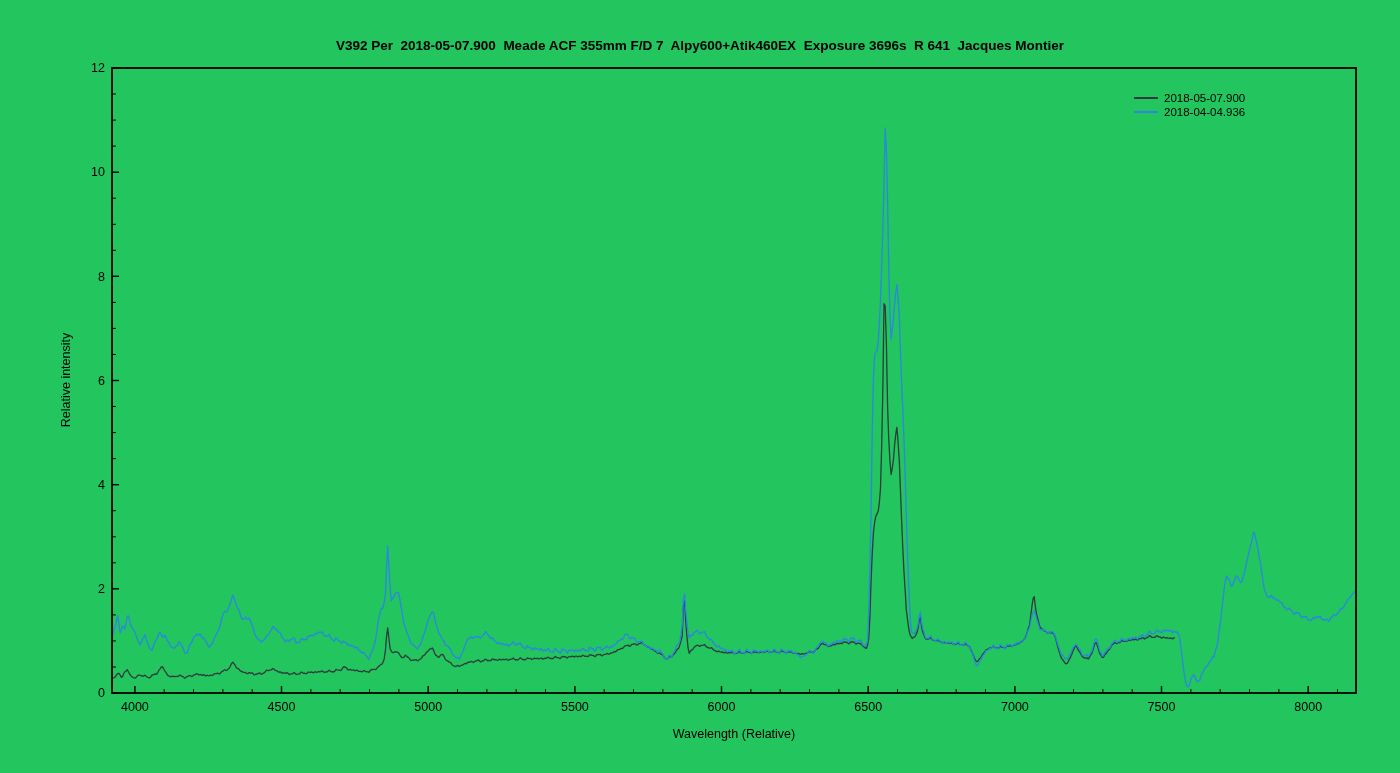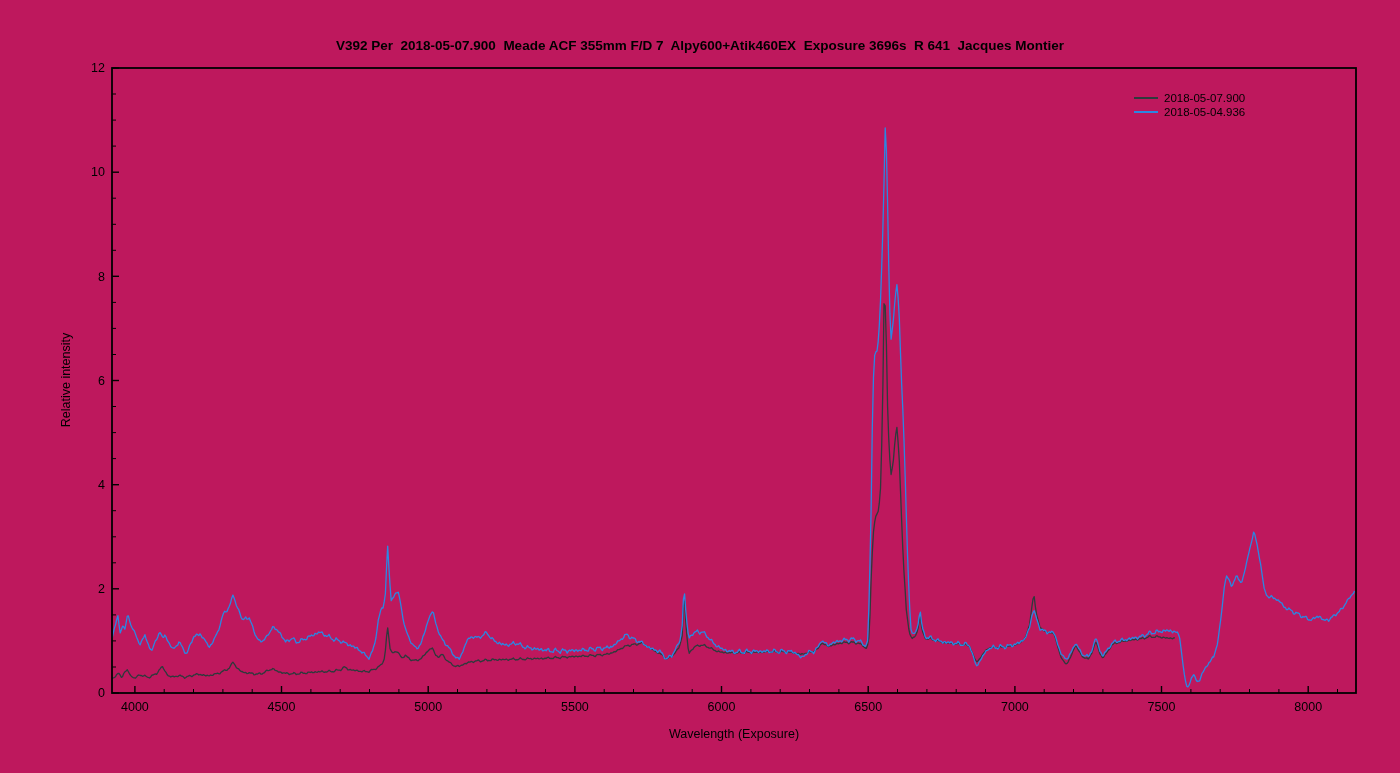--- a/index.html
+++ b/index.html
@@ -1,16 +1,16 @@
 <!DOCTYPE html>
 <html><head>
 <meta charset="utf-8">
 <style>
   html,body{margin:0;padding:0;background:#ffffff;}
-  .figure{position:relative;width:1400px;height:773px;background:#be185d;
+  .figure{position:relative;width:1400px;height:773px;background:#22c55e;
           font-family:"Liberation Sans", sans-serif;overflow:hidden;}
   .title{position:absolute;top:38px;left:0;width:1400px;text-align:center;
          font-size:13.5px;font-weight:bold;color:#000;white-space:pre;}
   .xlabel{position:absolute;top:727px;left:112px;width:1244px;text-align:center;
           font-size:12.5px;color:#000;}
   .ylabel{position:absolute;left:66px;top:380px;transform:translate(-50%,-50%) rotate(-90deg);
           font-size:12.5px;color:#000;white-space:nowrap;}
   svg{position:absolute;top:0;left:0;}
   .legend{position:absolute;left:1134px;top:91px;font-size:11.5px;color:#000;}
   .legend-row{display:flex;align-items:center;height:14px;}
@@ -106,25 +106,25 @@
       <text x="105" y="176.4" text-anchor="end" font-size="12.5" fill="#000000">10</text>
       <line x1="112" y1="68.0" x2="119" y2="68.0" stroke="#000000" stroke-width="1.4"></line>
       <text x="105" y="72.2" text-anchor="end" font-size="12.5" fill="#000000">12</text>
       <clipPath id="box">
         <rect x="112" y="68" width="1244" height="625"></rect>
       </clipPath>
       <path d="M112.0 678.6L113.2 677.8L114.3 677.6L115.5 676.7L116.7 674.4L117.9 673.4L119.0 673.5L120.2 675.1L121.4 677.4L122.6 676.4L123.7 673.5L124.9 671.8L126.1 671.0L127.3 669.8L128.4 671.8L129.6 674.0L130.8 675.6L131.9 676.7L133.1 677.6L134.3 677.8L135.5 678.1L136.6 676.9L137.8 675.3L139.0 675.0L140.2 675.5L141.3 675.5L142.5 676.3L143.7 675.9L144.9 675.1L146.0 676.2L147.2 677.1L148.4 677.5L149.5 678.0L150.7 676.9L151.9 675.2L153.1 675.0L154.2 674.3L155.4 673.8L156.6 674.3L157.8 672.5L158.9 670.2L160.1 668.8L161.3 667.2L162.5 666.6L163.6 668.9L164.8 670.8L166.0 672.4L167.1 674.5L168.3 675.9L169.5 676.1L170.7 677.0L171.8 676.4L173.0 676.2L174.2 676.8L175.4 676.4L176.5 676.3L177.7 676.7L178.9 675.7L180.1 675.1L181.2 676.0L182.4 676.2L183.6 677.1L184.7 678.3L185.9 677.4L187.1 676.4L188.3 676.2L189.4 675.4L190.6 675.8L191.8 676.7L193.0 675.7L194.1 674.9L195.3 674.7L196.5 673.6L197.7 674.1L198.8 675.0L200.0 674.5L201.2 674.8L202.3 675.3L203.5 674.7L204.7 675.3L205.9 676.0L207.0 675.2L208.2 675.6L209.4 675.8L210.6 675.0L211.7 675.4L212.9 675.4L214.1 673.9L215.3 673.6L216.4 673.6L217.6 673.1L218.8 673.8L219.9 673.8L221.1 672.2L222.3 671.4L223.5 670.6L224.6 669.7L225.8 670.4L227.0 670.3L228.2 668.9L229.3 668.2L230.5 665.8L231.7 663.4L232.9 662.2L234.0 663.7L235.2 665.4L236.4 667.7L237.5 668.4L238.7 668.9L239.9 670.6L241.1 671.5L242.2 671.4L243.4 672.4L244.6 672.7L245.8 672.5L246.9 673.6L248.1 673.4L249.3 672.6L250.5 673.2L251.6 673.0L252.8 673.2L254.0 674.8L255.1 674.7L256.3 673.9L257.5 674.1L258.7 673.2L259.8 672.9L261.0 674.2L262.2 674.1L263.4 673.1L264.5 672.6L265.7 671.0L266.9 670.1L268.0 670.7L269.2 670.3L270.4 669.8L271.6 669.7L272.7 668.5L273.9 668.9L275.1 670.4L276.3 670.6L277.4 671.1L278.6 672.2L279.8 671.9L281.0 672.2L282.1 673.3L283.3 672.9L284.5 672.9L285.6 673.3L286.8 672.7L288.0 673.3L289.2 674.6L290.3 674.1L291.5 673.8L292.7 673.7L293.9 672.5L295.0 673.1L296.2 674.5L297.4 674.2L298.6 674.2L299.7 673.9L300.9 672.2L302.1 672.3L303.2 673.3L304.4 673.1L305.6 673.7L306.8 673.6L307.9 672.1L309.1 672.1L310.3 672.5L311.5 671.9L312.6 672.6L313.8 672.7L315.0 671.7L316.2 672.1L317.3 672.3L318.5 671.4L319.7 671.8L320.8 671.6L322.0 670.8L323.2 671.8L324.4 672.4L325.5 671.8L326.7 672.1L327.9 671.3L329.1 670.2L330.2 671.1L331.4 671.8L332.6 671.6L333.8 672.0L334.9 671.0L336.1 669.4L337.3 669.9L338.4 670.2L339.6 670.2L340.8 670.6L342.0 669.2L343.1 667.3L344.3 666.7L345.5 667.4L346.7 668.1L347.8 669.8L349.0 669.8L350.2 669.3L351.4 670.2L352.5 670.1L353.7 669.9L354.9 670.8L356.0 670.4L357.2 670.1L358.4 671.3L359.6 671.3L360.7 671.3L361.9 671.9L363.1 670.9L364.3 670.5L365.4 671.6L366.6 671.6L367.8 671.9L369.0 672.3L370.1 670.7L371.3 669.5L372.5 669.7L373.6 669.3L374.8 669.3L376.0 669.5L377.2 667.8L378.3 666.5L379.5 665.9L380.7 664.6L381.9 664.2L383.0 662.2L384.2 659.0L385.4 650.4L386.6 636.1L387.7 627.8L388.9 638.3L390.1 648.8L391.2 650.9L392.4 652.6L393.6 652.7L394.8 651.7L395.9 651.8L397.1 652.1L398.3 652.7L399.5 654.2L400.6 656.2L401.8 657.5L403.0 657.6L404.2 657.1L405.3 655.1L406.5 656.0L407.7 657.2L408.8 657.7L410.0 659.6L411.2 660.7L412.4 660.2L413.5 660.1L414.7 660.0L415.9 659.6L417.1 660.6L418.2 660.7L419.4 659.4L420.6 659.0L421.8 657.7L422.9 655.8L424.1 655.3L425.3 654.2L426.4 652.4L427.6 651.6L428.8 650.2L430.0 648.9L431.1 648.9L432.3 647.9L433.5 650.1L434.7 653.3L435.8 655.4L437.0 655.8L438.2 657.3L439.4 656.9L440.5 655.1L441.7 654.5L442.9 654.7L444.0 656.4L445.2 659.1L446.4 660.4L447.6 660.8L448.7 661.9L449.9 662.4L451.1 663.0L452.3 665.0L453.4 665.8L454.6 666.1L455.8 666.6L457.0 665.7L458.1 665.5L459.3 666.5L460.5 665.8L461.6 665.1L462.8 665.1L464.0 664.0L465.2 663.4L466.3 663.8L467.5 662.7L468.7 661.9L469.9 662.2L471.0 661.5L472.2 661.7L473.4 662.6L474.6 661.6L475.7 660.8L476.9 660.8L478.1 659.9L479.2 660.6L480.4 661.9L481.6 661.3L482.8 660.8L483.9 660.5L485.1 659.1L486.3 659.5L487.5 660.8L488.6 660.5L489.8 660.7L491.0 660.5L492.2 659.0L493.3 659.1L494.5 659.9L495.7 659.5L496.8 660.1L498.0 660.3L499.2 659.2L500.4 659.6L501.5 660.0L502.7 659.2L503.9 659.6L505.1 659.7L506.2 659.0L507.4 659.8L508.6 660.3L509.8 659.3L510.9 659.3L512.1 658.9L513.3 658.0L514.4 659.2L515.6 660.1L516.8 659.6L518.0 659.8L519.1 658.9L520.3 657.7L521.5 658.7L522.7 659.5L523.8 659.4L525.0 660.0L526.2 659.2L527.4 657.8L528.5 658.4L529.7 658.6L530.9 658.5L532.0 659.5L533.2 659.0L534.4 658.1L535.6 658.7L536.7 658.6L537.9 658.2L539.1 659.0L540.3 658.5L541.4 658.0L542.6 659.0L543.8 658.8L545.0 658.2L546.1 658.5L547.3 657.6L548.5 657.1L549.6 658.4L550.8 658.5L552.0 658.4L553.2 658.6L554.3 657.2L555.5 656.4L556.7 657.5L557.9 657.7L559.0 658.0L560.2 658.7L561.4 657.2L562.6 656.3L563.7 656.9L564.9 656.7L566.1 657.2L567.2 658.1L568.4 657.0L569.6 656.5L570.8 656.9L571.9 656.2L573.1 656.4L574.3 657.1L575.5 656.2L576.6 656.2L577.8 656.9L579.0 656.2L580.1 656.3L581.3 656.5L582.5 655.3L583.7 655.4L584.8 656.4L586.0 656.1L587.2 656.5L588.4 656.5L589.5 654.8L590.7 654.7L591.9 655.4L593.1 655.3L594.2 656.3L595.4 656.5L596.6 654.9L597.7 654.5L598.9 654.7L600.1 654.3L601.3 655.5L602.4 655.9L603.6 654.6L604.8 654.4L606.0 654.2L607.1 653.3L608.3 654.1L609.5 654.1L610.7 652.9L611.8 653.0L613.0 652.6L614.2 651.6L615.3 651.9L616.5 651.1L617.7 649.6L618.9 649.6L620.0 649.2L621.2 648.4L622.4 648.5L623.6 647.4L624.7 645.8L625.9 645.7L627.1 645.5L628.3 645.2L629.4 646.3L630.6 645.8L631.8 644.4L632.9 644.3L634.1 643.8L635.3 643.8L636.5 645.1L637.6 644.8L638.8 643.7L640.0 643.6L641.2 642.6L642.3 642.7L643.5 644.5L644.7 645.1L645.9 645.5L647.0 646.7L648.2 646.9L649.4 647.4L650.5 648.9L651.7 649.1L652.9 649.4L654.1 650.7L655.2 651.1L656.4 651.9L657.6 653.3L658.8 653.1L659.9 653.2L661.1 654.2L662.3 654.6L663.5 656.1L664.6 658.2L665.8 658.7L667.0 658.8L668.1 658.0L669.3 656.6L670.5 656.5L671.7 656.8L672.8 655.3L674.0 654.0L675.2 652.8L676.4 650.5L677.5 649.1L678.7 648.3L679.9 644.9L681.1 640.4L682.2 635.9L683.4 606.1L684.6 601.2L685.7 620.8L686.9 636.3L688.1 648.1L689.3 653.3L690.4 651.2L691.6 650.0L692.8 649.4L694.0 647.5L695.1 646.4L696.3 645.7L697.5 645.0L698.7 645.9L699.8 646.4L701.0 645.3L702.2 645.4L703.3 645.1L704.5 644.5L705.7 646.0L706.9 647.2L708.0 647.4L709.2 648.2L710.4 648.2L711.6 647.7L712.7 649.1L713.9 650.2L715.1 650.5L716.3 651.6L717.4 651.7L718.6 650.9L719.8 651.8L720.9 652.1L722.1 651.8L723.3 652.8L724.5 652.6L725.6 652.1L726.8 653.2L728.0 653.1L729.2 652.5L730.3 652.9L731.5 652.4L732.7 652.1L733.9 653.6L735.0 653.7L736.2 653.1L737.4 653.2L738.5 652.1L739.7 651.6L740.9 653.0L742.1 653.3L743.2 653.2L744.4 653.5L745.6 652.0L746.8 651.2L747.9 652.2L749.1 652.3L750.3 652.7L751.5 653.5L752.6 652.3L753.8 651.7L755.0 652.4L756.1 652.0L757.3 652.2L758.5 652.9L759.7 652.0L760.8 651.9L762.0 652.6L763.2 651.9L764.4 651.8L765.5 652.1L766.7 651.1L767.9 651.4L769.1 652.6L770.2 652.2L771.4 652.3L772.6 652.2L773.7 650.7L774.9 650.9L776.1 652.2L777.3 652.1L778.4 652.8L779.6 652.8L780.8 651.0L782.0 650.9L783.1 651.6L784.3 651.6L785.5 652.7L786.7 653.2L787.8 651.8L789.0 651.8L790.2 652.1L791.3 651.7L792.5 652.7L793.7 653.4L794.9 652.7L796.0 653.3L797.2 653.7L798.4 653.3L799.6 654.2L800.7 654.4L801.9 653.6L803.1 653.9L804.3 654.1L805.4 653.3L806.6 653.5L807.8 652.8L808.9 651.4L810.1 651.8L811.3 652.2L812.5 652.0L813.6 652.2L814.8 651.1L816.0 649.2L817.2 648.8L818.3 648.3L819.5 646.1L820.7 644.4L821.9 643.6L823.0 643.5L824.2 644.5L825.4 644.6L826.5 644.8L827.7 646.3L828.9 646.5L830.1 645.8L831.2 645.9L832.4 645.0L833.6 644.4L834.8 644.9L835.9 644.1L837.1 643.3L838.3 643.8L839.5 643.3L840.6 643.1L841.8 643.7L843.0 642.5L844.1 641.7L845.3 642.4L846.5 642.2L847.7 642.8L848.8 643.9L850.0 642.7L851.2 641.7L852.4 642.0L853.5 641.8L854.7 642.7L855.9 644.1L857.1 643.5L858.2 643.0L859.4 643.6L860.6 643.4L861.7 644.4L862.9 646.2L864.1 647.0L865.3 648.0L866.4 648.3L867.6 645.1L868.8 637.8L870.0 614.9L871.1 580.1L872.3 552.4L873.5 531.6L874.7 521.9L875.8 516.4L877.0 513.9L878.2 511.3L879.3 503.2L880.5 488.4L881.7 445.6L882.9 386.0L884.0 303.7L885.2 305.8L886.4 344.0L887.6 406.5L888.7 437.7L889.9 460.4L891.1 474.5L892.2 468.4L893.4 460.1L894.6 445.2L895.8 433.9L896.9 427.3L898.1 442.4L899.3 460.9L900.5 490.7L901.6 519.8L902.8 548.4L904.0 572.2L905.2 590.9L906.3 609.6L907.5 619.1L908.7 628.5L909.8 633.9L911.0 636.5L912.2 638.5L913.4 637.2L914.5 637.0L915.7 635.3L916.9 632.6L918.1 628.1L919.2 620.7L920.4 617.2L921.6 626.8L922.8 632.3L923.9 634.7L925.1 638.1L926.3 639.3L927.4 638.9L928.6 639.1L929.8 638.1L931.0 638.0L932.1 639.6L933.3 640.2L934.5 640.5L935.7 641.2L936.8 640.5L938.0 640.2L939.2 641.4L940.4 641.6L941.5 642.0L942.7 643.1L943.9 642.5L945.0 642.4L946.2 643.3L947.4 642.8L948.6 642.7L949.7 643.4L950.9 642.8L952.1 643.2L953.3 644.5L954.4 644.0L955.6 643.8L956.8 644.0L958.0 643.0L959.1 643.6L960.3 645.1L961.5 645.1L962.6 645.2L963.8 645.3L965.0 643.9L966.2 644.2L967.3 645.5L968.5 645.6L969.7 646.8L970.9 649.9L972.0 652.1L973.2 655.1L974.4 658.0L975.6 660.3L976.7 661.6L977.9 661.1L979.1 659.3L980.2 658.2L981.4 656.6L982.6 654.3L983.8 652.9L984.9 651.7L986.1 649.9L987.3 649.4L988.5 648.7L989.6 648.0L990.8 648.1L992.0 647.5L993.2 646.2L994.3 646.9L995.5 647.8L996.7 647.7L997.8 648.4L999.0 647.8L1000.2 646.4L1001.4 646.9L1002.5 647.3L1003.7 647.3L1004.9 648.2L1006.1 647.5L1007.2 645.9L1008.4 646.0L1009.6 645.8L1010.8 645.5L1011.9 646.5L1013.1 646.0L1014.3 644.9L1015.4 644.9L1016.6 644.1L1017.8 643.3L1019.0 643.6L1020.1 642.8L1021.3 641.5L1022.5 641.1L1023.7 639.9L1024.8 638.5L1026.0 636.0L1027.2 632.1L1028.4 628.3L1029.5 625.3L1030.7 616.0L1031.9 606.6L1033.0 599.1L1034.2 596.6L1035.4 606.8L1036.6 614.3L1037.7 618.6L1038.9 623.2L1040.1 627.7L1041.3 628.3L1042.4 629.0L1043.6 630.6L1044.8 630.9L1046.0 631.7L1047.1 633.1L1048.3 632.6L1049.5 632.4L1050.6 632.9L1051.8 632.6L1053.0 633.3L1054.2 634.5L1055.3 637.4L1056.5 641.9L1057.7 646.7L1058.9 650.4L1060.0 654.0L1061.2 657.7L1062.4 659.4L1063.6 660.8L1064.7 662.7L1065.9 663.9L1067.1 663.4L1068.2 661.8L1069.4 659.1L1070.6 657.1L1071.8 654.3L1072.9 651.1L1074.1 648.7L1075.3 646.0L1076.5 646.4L1077.6 648.6L1078.8 650.9L1080.0 652.3L1081.2 654.6L1082.3 656.6L1083.5 657.4L1084.7 658.1L1085.8 658.2L1087.0 657.8L1088.2 659.1L1089.4 657.5L1090.5 655.2L1091.7 653.6L1092.9 650.0L1094.1 646.1L1095.2 642.9L1096.4 642.9L1097.6 646.2L1098.8 650.2L1099.9 653.9L1101.1 655.2L1102.3 657.5L1103.4 657.4L1104.6 655.1L1105.8 653.8L1107.0 652.3L1108.1 650.5L1109.3 649.6L1110.5 647.7L1111.7 645.1L1112.8 644.5L1114.0 643.3L1115.2 642.6L1116.4 643.5L1117.5 643.2L1118.7 642.5L1119.9 642.5L1121.0 641.3L1122.2 640.5L1123.4 641.4L1124.6 641.2L1125.7 640.8L1126.9 641.3L1128.1 640.4L1129.3 639.8L1130.4 640.5L1131.6 639.9L1132.8 639.4L1134.0 639.9L1135.1 639.2L1136.3 639.3L1137.5 640.2L1138.6 639.3L1139.8 638.6L1141.0 638.7L1142.2 637.7L1143.3 637.9L1144.5 639.0L1145.7 638.3L1146.9 637.6L1148.0 637.2L1149.2 635.7L1150.4 635.9L1151.6 637.4L1152.7 637.3L1153.9 637.4L1155.1 637.3L1156.2 635.8L1157.4 635.9L1158.6 636.9L1159.8 636.9L1160.9 637.6L1162.1 638.1L1163.3 637.1L1164.5 637.5L1165.6 638.2L1166.8 637.6L1168.0 638.1L1169.2 638.5L1170.3 637.8L1171.5 638.4L1172.7 638.8L1173.8 637.8L1175.0 637.8" fill="none" stroke="#2e3a3c" stroke-width="1.3" stroke-linejoin="round" clip-path="url(#box)"></path>
       <path d="M112.0 638.5L113.2 633.3L114.3 628.6L115.5 624.8L116.7 619.5L117.9 615.7L119.0 624.7L120.2 632.9L121.4 629.8L122.6 626.1L123.7 626.9L124.9 629.2L126.1 622.9L127.3 616.1L128.4 615.9L129.6 620.9L130.8 625.0L131.9 627.5L133.1 629.6L134.3 630.7L135.5 634.1L136.6 637.3L137.8 640.0L139.0 643.3L140.2 644.8L141.3 641.5L142.5 639.1L143.7 637.6L144.9 634.7L146.0 638.7L147.2 641.7L148.4 644.4L149.5 648.0L150.7 649.5L151.9 650.3L153.1 647.3L154.2 643.9L155.4 640.6L156.6 639.8L157.8 637.0L158.9 633.5L160.1 632.6L161.3 634.6L162.5 637.0L163.6 637.5L164.8 635.0L166.0 636.9L167.1 640.1L168.3 641.8L169.5 643.7L170.7 646.6L171.8 647.5L173.0 648.0L174.2 648.2L175.4 646.9L176.5 645.8L177.7 645.2L178.9 642.0L180.1 642.6L181.2 645.0L182.4 646.8L183.6 649.8L184.7 653.0L185.9 653.3L187.1 652.9L188.3 649.8L189.4 646.0L190.6 643.5L191.8 642.2L193.0 638.6L194.1 636.4L195.3 636.1L196.5 634.1L197.7 634.7L198.8 635.6L200.0 633.8L201.2 635.7L202.3 637.9L203.5 638.0L204.7 639.7L205.9 641.6L207.0 643.1L208.2 646.1L209.4 647.2L210.6 644.9L211.7 644.2L212.9 642.3L214.1 638.7L215.3 636.5L216.4 634.4L217.6 631.7L218.8 630.1L219.9 626.3L221.1 621.0L222.3 616.6L223.5 613.3L224.6 611.3L225.8 612.0L227.0 611.6L228.2 608.5L229.3 606.3L230.5 603.1L231.7 598.2L232.9 595.1L234.0 597.7L235.2 601.4L236.4 605.7L237.5 607.8L238.7 609.5L239.9 613.3L241.1 617.3L242.2 619.2L243.4 619.5L244.6 618.4L245.8 617.0L246.9 619.2L248.1 619.1L249.3 618.0L250.5 621.3L251.6 623.5L252.8 626.6L254.0 631.5L255.1 634.8L256.3 636.6L257.5 638.7L258.7 639.8L259.8 640.0L261.0 642.0L262.2 641.4L263.4 640.2L264.5 639.8L265.7 637.1L266.9 635.4L268.0 635.2L269.2 633.5L270.4 631.2L271.6 629.5L272.7 626.6L273.9 626.9L275.1 629.3L276.3 629.5L277.4 630.3L278.6 632.1L279.8 632.3L281.0 634.4L282.1 637.6L283.3 638.6L284.5 639.9L285.6 642.0L286.8 640.0L288.0 640.1L289.2 641.5L290.3 639.9L291.5 638.9L292.7 638.5L293.9 637.9L295.0 639.9L296.2 643.1L297.4 642.7L298.6 642.7L299.7 641.9L300.9 638.8L302.1 638.7L303.2 639.9L304.4 639.2L305.6 639.9L306.8 639.3L307.9 636.3L309.1 635.9L310.3 636.2L311.5 634.9L312.6 635.8L313.8 635.7L315.0 633.4L316.2 633.8L317.3 633.8L318.5 632.0L319.7 632.5L320.8 632.3L322.0 631.9L323.2 634.3L324.4 636.1L325.5 635.5L326.7 636.5L327.9 635.9L329.1 634.4L330.2 637.0L331.4 639.0L332.6 639.5L333.8 641.2L334.9 640.3L336.1 637.8L337.3 639.3L338.4 640.4L339.6 641.0L340.8 643.2L342.0 642.7L343.1 641.0L344.3 642.2L345.5 642.6L346.7 643.0L347.8 645.6L349.0 645.5L350.2 644.7L351.4 646.4L352.5 646.2L353.7 646.2L354.9 648.1L356.0 647.6L357.2 647.4L358.4 649.9L359.6 650.7L360.7 651.4L361.9 653.1L363.1 652.3L364.3 652.4L365.4 655.1L366.6 656.3L367.8 657.6L369.0 659.3L370.1 656.1L371.3 652.6L372.5 650.9L373.6 646.8L374.8 643.3L376.0 637.5L377.2 628.5L378.3 619.8L379.5 615.3L380.7 610.3L381.9 607.8L383.0 608.1L384.2 601.9L385.4 593.5L386.6 566.2L387.7 546.1L388.9 567.7L390.1 586.0L391.2 600.7L392.4 598.5L393.6 597.2L394.8 594.4L395.9 592.9L397.1 592.8L398.3 592.2L399.5 597.5L400.6 603.7L401.8 610.9L403.0 618.8L404.2 624.4L405.3 627.7L406.5 631.4L407.7 634.4L408.8 636.9L410.0 640.8L411.2 643.5L412.4 643.9L413.5 645.1L414.7 646.3L415.9 647.0L417.1 648.8L418.2 648.2L419.4 645.6L420.6 644.3L421.8 640.9L422.9 636.6L424.1 634.1L425.3 630.8L426.4 626.0L427.6 622.4L428.8 619.0L430.0 615.7L431.1 613.9L432.3 611.9L433.5 612.8L434.7 618.5L435.8 623.4L437.0 626.9L438.2 631.5L439.4 634.5L440.5 635.5L441.7 638.0L442.9 640.1L444.0 641.1L445.2 644.7L446.4 645.7L447.6 645.6L448.7 647.5L449.9 648.3L451.1 650.1L452.3 653.8L453.4 655.4L454.6 656.2L455.8 658.0L457.0 657.4L458.1 657.7L459.3 659.3L460.5 656.5L461.6 653.8L462.8 652.0L464.0 648.1L465.2 644.9L466.3 642.8L467.5 639.4L468.7 638.2L469.9 638.4L471.0 636.9L472.2 637.1L473.4 638.4L474.6 636.9L475.7 636.5L476.9 637.3L478.1 636.5L479.2 636.9L480.4 638.3L481.6 636.6L482.8 635.4L483.9 634.5L485.1 631.7L486.3 632.1L487.5 634.3L488.6 635.5L489.8 637.3L491.0 638.7L492.2 637.6L493.3 638.9L494.5 641.1L495.7 641.4L496.8 643.0L498.0 643.8L499.2 642.3L500.4 643.5L501.5 644.7L502.7 643.5L503.9 644.5L505.1 645.1L506.2 643.9L507.4 645.4L508.6 646.3L509.8 644.3L510.9 644.2L512.1 643.3L513.3 641.5L514.4 643.7L515.6 645.1L516.8 643.9L518.0 644.5L519.1 643.9L520.3 642.7L521.5 645.1L522.7 647.1L523.8 647.3L525.0 648.8L526.2 647.7L527.4 645.6L528.5 647.0L529.7 647.8L530.9 647.9L532.0 650.0L533.2 649.4L534.4 647.7L535.6 649.2L536.7 649.0L537.9 648.3L539.1 650.1L540.3 649.4L541.4 648.6L542.6 650.9L543.8 650.7L545.0 649.8L546.1 650.8L547.3 649.1L548.5 648.5L549.6 651.3L550.8 651.8L552.0 651.8L553.2 652.4L554.3 649.6L555.5 648.2L556.7 650.5L557.9 651.0L559.0 651.9L560.2 653.4L561.4 650.6L562.6 648.8L563.7 650.2L564.9 649.8L566.1 651.0L567.2 653.1L568.4 651.1L569.6 650.1L570.8 650.9L571.9 649.6L573.1 650.1L574.3 651.6L575.5 649.9L576.6 650.0L577.8 651.4L579.0 650.1L580.1 650.3L581.3 650.8L582.5 648.3L583.7 648.8L584.8 650.7L586.0 650.2L587.2 651.1L588.4 651.0L589.5 647.7L590.7 647.4L591.9 648.8L593.1 648.7L594.2 650.7L595.4 651.1L596.6 647.9L597.7 647.2L598.9 647.6L600.1 647.0L601.3 649.5L602.4 650.5L603.6 648.1L604.8 648.0L606.0 647.5L607.1 646.0L608.3 647.6L609.5 648.1L610.7 646.3L611.8 647.1L613.0 646.2L614.2 644.3L615.3 644.6L616.5 643.4L617.7 640.9L618.9 640.9L620.0 640.3L621.2 638.9L622.4 639.4L623.6 637.7L624.7 634.7L625.9 634.4L627.1 634.2L628.3 635.4L629.4 638.5L630.6 638.7L631.8 637.2L632.9 638.0L634.1 638.0L635.3 638.7L636.5 642.0L637.6 642.4L638.8 641.4L640.0 642.1L641.2 641.2L642.3 641.5L643.5 644.4L644.7 645.1L645.9 645.3L647.0 647.1L648.2 646.9L649.4 647.0L650.5 649.1L651.7 648.4L652.9 648.2L654.1 650.1L655.2 649.8L656.4 650.6L657.6 652.6L658.8 651.0L659.9 650.0L661.1 652.3L662.3 653.1L663.5 655.5L664.6 658.7L665.8 658.8L667.0 658.5L668.1 657.6L669.3 655.4L670.5 655.7L671.7 657.2L672.8 654.3L674.0 652.0L675.2 649.9L676.4 646.4L677.5 644.6L678.7 643.7L679.9 641.0L681.1 633.3L682.2 625.6L683.4 599.1L684.6 594.0L685.7 609.8L686.9 622.5L688.1 633.1L689.3 637.9L690.4 635.6L691.6 635.1L692.8 635.3L694.0 632.7L695.1 631.9L696.3 631.2L697.5 629.9L698.7 632.5L699.8 634.2L701.0 632.4L702.2 632.2L703.3 632.1L704.5 631.7L705.7 634.6L706.9 637.1L708.0 637.7L709.2 639.4L710.4 639.8L711.6 639.3L712.7 641.8L713.9 643.8L715.1 644.6L716.3 646.8L717.4 646.7L718.6 645.7L719.8 647.6L720.9 648.4L722.1 648.2L723.3 650.0L724.5 649.9L725.6 649.4L726.8 651.6L728.0 651.7L729.2 650.4L730.3 651.4L731.5 650.5L732.7 650.3L733.9 653.3L735.0 653.5L736.2 652.3L737.4 652.5L738.5 650.2L739.7 649.3L740.9 652.3L742.1 653.1L743.2 652.9L744.4 653.5L745.6 650.7L746.8 649.1L747.9 651.2L749.1 651.4L750.3 652.0L751.5 653.6L752.6 651.3L753.8 650.0L755.0 651.4L756.1 650.6L757.3 651.0L758.5 652.7L759.7 651.0L760.8 650.8L762.0 652.5L763.2 651.2L764.4 651.0L765.5 651.8L766.7 649.8L767.9 650.4L769.1 652.8L770.2 652.1L771.4 652.2L772.6 652.1L773.7 649.1L774.9 649.5L776.1 651.9L777.3 651.9L778.4 653.1L779.6 653.1L780.8 649.7L782.0 649.4L783.1 650.9L784.3 650.8L785.5 652.9L786.7 653.6L787.8 650.8L789.0 650.7L790.2 651.2L791.3 650.4L792.5 652.3L793.7 653.2L794.9 652.2L796.0 653.6L797.2 654.6L798.4 654.4L799.6 656.5L800.7 657.7L801.9 656.4L803.1 656.4L804.3 656.1L805.4 654.4L806.6 654.7L807.8 653.1L808.9 650.3L810.1 650.8L811.3 651.8L812.5 651.8L813.6 653.7L814.8 651.4L816.0 648.0L817.2 647.3L818.3 646.4L819.5 643.9L820.7 642.5L821.9 641.7L823.0 641.2L824.2 642.6L825.4 642.7L826.5 643.0L827.7 645.9L828.9 645.8L830.1 644.1L831.2 644.4L832.4 643.0L833.6 641.9L834.8 643.1L835.9 641.8L837.1 640.5L838.3 641.7L839.5 641.0L840.6 640.8L841.8 641.9L843.0 639.8L844.1 638.1L845.3 639.5L846.5 639.3L847.7 640.2L848.8 642.2L850.0 639.8L851.2 637.9L852.4 638.6L853.5 637.9L854.7 639.6L855.9 642.5L857.1 641.1L858.2 640.5L859.4 641.0L860.6 640.0L861.7 642.1L862.9 645.1L864.1 645.4L865.3 646.4L866.4 644.2L867.6 640.8L868.8 609.6L870.0 562.8L871.1 510.7L872.3 427.4L873.5 376.9L874.7 355.1L875.8 352.1L877.0 351.0L878.2 341.3L879.3 325.6L880.5 301.1L881.7 267.1L882.9 227.8L884.0 182.7L885.2 127.9L886.4 150.7L887.6 203.4L888.7 263.7L889.9 313.9L891.1 339.1L892.2 330.1L893.4 319.6L894.6 304.5L895.8 292.3L896.9 284.6L898.1 297.9L899.3 318.1L900.5 352.8L901.6 383.1L902.8 409.0L904.0 440.4L905.2 476.9L906.3 514.6L907.5 553.7L908.7 585.4L909.8 609.6L911.0 629.3L912.2 633.0L913.4 633.4L914.5 633.3L915.7 631.5L916.9 628.7L918.1 624.3L919.2 616.2L920.4 612.2L921.6 622.6L922.8 628.7L923.9 631.7L925.1 636.6L926.3 638.7L927.4 637.9L928.6 638.3L929.8 636.4L931.0 635.9L932.1 638.9L933.3 639.8L934.5 640.2L935.7 641.5L936.8 639.7L938.0 638.8L939.2 640.9L940.4 641.0L941.5 641.4L942.7 643.2L943.9 641.9L945.0 641.5L946.2 643.3L947.4 642.2L948.6 641.9L949.7 643.0L950.9 641.7L952.1 642.4L953.3 644.9L954.4 643.9L955.6 643.3L956.8 643.5L958.0 641.4L959.1 642.4L960.3 645.3L961.5 645.1L962.6 645.3L963.8 645.2L965.0 642.3L966.2 642.7L967.3 645.1L968.5 645.3L969.7 646.7L970.9 650.3L972.0 652.4L973.2 655.9L974.4 660.2L975.6 663.7L976.7 665.8L977.9 664.9L979.1 662.0L980.2 660.6L981.4 658.9L982.6 656.0L983.8 654.5L984.9 653.2L986.1 650.6L987.3 650.3L988.5 649.7L989.6 648.5L990.8 648.7L992.0 647.6L993.2 645.2L994.3 646.7L995.5 648.3L996.7 647.9L997.8 649.1L999.0 647.6L1000.2 644.6L1001.4 645.7L1002.5 646.8L1003.7 646.9L1004.9 648.8L1006.1 647.7L1007.2 644.7L1008.4 645.1L1009.6 644.9L1010.8 644.6L1011.9 646.8L1013.1 646.1L1014.3 644.0L1015.4 644.5L1016.6 643.5L1017.8 642.3L1019.0 643.5L1020.1 642.3L1021.3 640.7L1022.5 641.1L1023.7 639.9L1024.8 638.5L1026.0 636.8L1027.2 633.1L1028.4 629.6L1029.5 628.0L1030.7 621.8L1031.9 615.7L1033.0 612.6L1034.2 610.7L1035.4 614.3L1036.6 618.7L1037.7 621.9L1038.9 625.8L1040.1 630.3L1041.3 629.6L1042.4 629.1L1043.6 630.5L1044.8 630.0L1046.0 631.3L1047.1 633.9L1048.3 632.6L1049.5 631.8L1050.6 632.5L1051.8 631.2L1053.0 632.1L1054.2 634.1L1055.3 636.0L1056.5 640.0L1057.7 644.5L1058.9 647.5L1060.0 650.9L1061.2 654.5L1062.4 655.0L1063.6 656.0L1064.7 658.2L1065.9 658.7L1067.1 659.0L1068.2 658.1L1069.4 654.7L1070.6 652.8L1071.8 650.8L1072.9 647.9L1074.1 646.5L1075.3 644.6L1076.5 644.3L1077.6 646.3L1078.8 648.5L1080.0 649.5L1081.2 652.6L1082.3 655.2L1083.5 655.5L1084.7 656.2L1085.8 655.8L1087.0 654.4L1088.2 656.4L1089.4 655.4L1090.5 652.8L1091.7 651.7L1092.9 647.4L1094.1 642.6L1095.2 639.1L1096.4 639.1L1097.6 642.4L1098.8 647.1L1099.9 651.3L1101.1 652.7L1102.3 655.8L1103.4 655.8L1104.6 652.6L1105.8 651.5L1107.0 649.8L1108.1 648.1L1109.3 648.4L1110.5 646.7L1111.7 643.5L1112.8 642.9L1114.0 641.0L1115.2 640.0L1116.4 642.3L1117.5 642.3L1118.7 641.4L1119.9 641.6L1121.0 639.4L1122.2 638.2L1123.4 640.4L1124.6 640.3L1125.7 639.7L1126.9 640.7L1128.1 639.0L1129.3 638.0L1130.4 639.5L1131.6 638.2L1132.8 637.4L1134.0 638.4L1135.1 637.2L1136.3 637.4L1137.5 639.2L1138.6 637.6L1139.8 636.2L1141.0 636.4L1142.2 634.7L1143.3 635.1L1144.5 637.2L1145.7 635.9L1146.9 634.6L1148.0 633.9L1149.2 631.2L1150.4 631.4L1151.6 634.0L1152.7 633.6L1153.9 633.6L1155.1 633.3L1156.2 630.2L1157.4 630.1L1158.6 631.9L1159.8 631.3L1160.9 632.1L1162.1 632.6L1163.3 630.1L1164.5 630.3L1165.6 631.2L1166.8 629.8L1168.0 630.6L1169.2 631.4L1170.3 629.9L1171.5 631.4L1172.7 632.7L1173.8 631.2L1175.0 631.7L1176.2 632.4L1177.4 632.0L1178.5 634.5L1179.7 638.1L1180.9 647.4L1182.1 657.2L1183.2 666.2L1184.4 674.7L1185.6 681.5L1186.8 686.3L1187.9 687.0L1189.1 685.2L1190.3 681.9L1191.4 678.0L1192.6 676.4L1193.8 674.7L1195.0 676.7L1196.1 680.0L1197.3 681.5L1198.5 681.1L1199.7 680.8L1200.8 677.3L1202.0 673.4L1203.2 671.9L1204.3 669.8L1205.5 667.2L1206.7 666.7L1207.9 665.0L1209.0 662.6L1210.2 661.7L1211.4 659.2L1212.6 656.9L1213.7 657.0L1214.9 652.9L1216.1 648.5L1217.3 644.7L1218.4 637.2L1219.6 627.6L1220.8 619.0L1221.9 609.5L1223.1 598.2L1224.3 587.0L1225.5 580.7L1226.6 575.9L1227.8 578.0L1229.0 579.6L1230.2 582.4L1231.3 586.3L1232.5 585.2L1233.7 581.8L1234.9 579.6L1236.0 576.1L1237.2 576.0L1238.4 579.3L1239.5 580.5L1240.7 582.3L1241.9 581.9L1243.1 577.2L1244.2 573.1L1245.4 568.3L1246.6 562.3L1247.8 557.2L1248.9 552.7L1250.1 547.3L1251.3 542.8L1252.5 538.1L1253.6 532.1L1254.8 534.3L1256.0 539.8L1257.1 544.5L1258.3 551.7L1259.5 558.6L1260.7 564.6L1261.8 572.4L1263.0 580.6L1264.2 588.4L1265.4 591.9L1266.5 595.2L1267.7 596.4L1268.9 597.8L1270.1 597.2L1271.2 595.5L1272.4 596.8L1273.6 598.6L1274.7 598.2L1275.9 599.6L1277.1 600.4L1278.3 599.8L1279.4 601.6L1280.6 602.6L1281.8 602.9L1283.0 605.4L1284.1 607.4L1285.3 607.5L1286.5 609.6L1287.7 609.7L1288.8 608.0L1290.0 609.2L1291.2 610.3L1292.3 611.0L1293.5 613.9L1294.7 614.2L1295.9 612.3L1297.0 612.9L1298.2 613.0L1299.4 613.6L1300.6 616.9L1301.7 617.7L1302.9 616.5L1304.1 617.1L1305.3 616.5L1306.4 616.4L1307.6 619.4L1308.8 620.2L1309.9 620.0L1311.1 620.5L1312.3 618.8L1313.5 617.4L1314.6 618.5L1315.8 617.4L1317.0 616.3L1318.2 617.5L1319.3 616.5L1320.5 616.7L1321.7 619.3L1322.9 619.5L1324.0 619.8L1325.2 620.3L1326.4 619.2L1327.5 619.5L1328.7 621.3L1329.9 619.4L1331.1 617.4L1332.2 616.9L1333.4 615.0L1334.6 614.9L1335.8 615.8L1336.9 613.9L1338.1 612.4L1339.3 611.5L1340.5 608.7L1341.6 608.5L1342.8 608.7L1344.0 606.3L1345.1 604.4L1346.3 602.6L1347.5 599.6L1348.7 598.4L1349.8 598.1L1351.0 595.9L1352.2 594.6L1353.4 593.6L1354.5 590.9" fill="none" stroke="#2b87e3" stroke-width="1.3" stroke-linejoin="round" clip-path="url(#box)"></path>
       <rect x="112" y="68" width="1244" height="625" fill="none" stroke="#000000" stroke-width="1.8"></rect>
     </svg>
-  <div class="xlabel">Wavelength (Exposure)</div>
+  <div class="xlabel">Wavelength (Relative)</div>
   <div class="ylabel">Relative intensity</div>
   <div class="legend" id="legend">
       <div class="legend-row">
         <span class="legend-swatch" style="background: rgb(46, 58, 60);"></span>
         <span class="legend-label">2018-05-07.900</span>
       </div>
       <div class="legend-row">
         <span class="legend-swatch" style="background: rgb(43, 135, 227);"></span>
-        <span class="legend-label">2018-05-04.936</span>
+        <span class="legend-label">2018-04-04.936</span>
       </div>
     </div>
 </div>
 
 </body></html>

